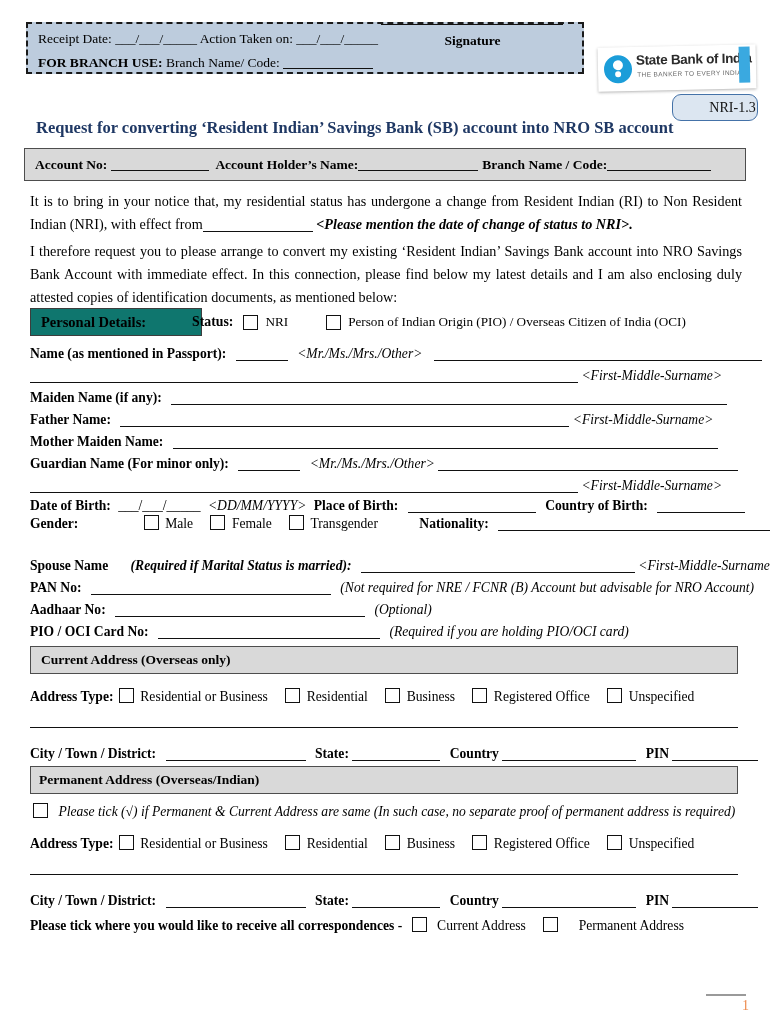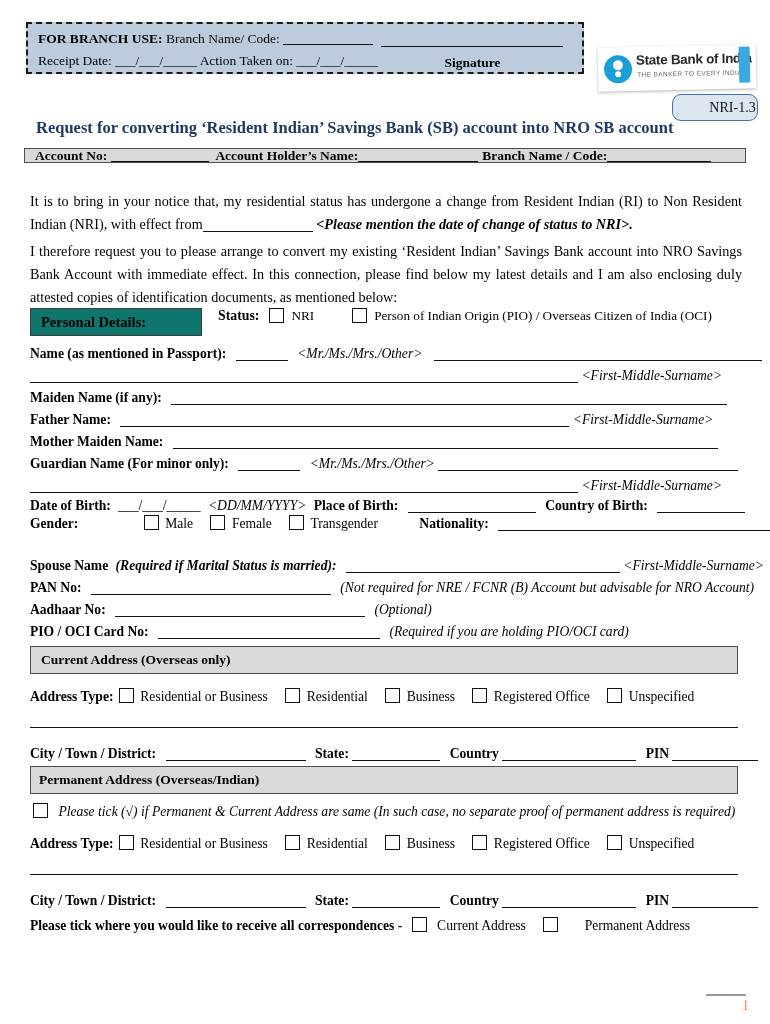--- a/index.html
+++ b/index.html
@@ -75,41 +75,41 @@
     font-size: 16.5px; font-weight: bold; color: #1f3864;
     font-family: "Liberation Serif", serif;
   }
 
   
   .grey-bar {
     background: #d9d9d9; border: 1.5px solid #4d4d4d;
     font-size: 13.5px; font-weight: bold;
     padding: 6px 10px; white-space: nowrap;
   }
-  .acct-bar { position: absolute; left: 24px; top: 126px; width: 722px; height: 15px;
+  .acct-bar { position: absolute; left: 24px; top: 126px; width: 722px; height: 33px;
               display: flex; align-items: center; }
   .acct-bar .ul-b { border-bottom: 1.4px solid #111; }
 
   
   .para {
     position: absolute; left: 30px; width: 712px;
     font-size: 14.2px; line-height: 23px; text-align: justify;
   }
   #p1 { top: 168px; }
   #p2 { top: 218px; }
   .ital { font-style: italic; font-weight: bold; }
 
   
   .pd-bar {
     position: absolute; left: 30px; top: 286px; width: 172px; height: 28px;
     background: #0f766e; border: 1.6px solid #3d3d3d;
     font-size: 14.5px; font-weight: bold; display: flex; align-items: center; padding-left: 10px;
   }
-  .pd-status { position: absolute; left: 218px; top: 286px; width: 540px; height: 28px;
-               display: flex; align-items: flex-start; font-size: 13.2px; white-space: nowrap; }
+  .pd-status { position: absolute; left: 192px; top: 286px; width: 540px; height: 28px;
+               display: flex; align-items: center; font-size: 13.2px; white-space: nowrap; }
   .pd-status b { font-size: 13.8px; }
 
   .sect-bar {
     position: absolute; left: 30px; width: 708px; height: 28px;
     background: #d9d9d9; border: 1.5px solid #4d4d4d;
     font-size: 13.5px; font-weight: bold; display: flex; align-items: center; padding-left: 10px;
   }
   #cur-addr-bar { top: 624px; }
   #perm-addr-bar { top: 744px; padding-left: 8px; }
 
@@ -136,35 +136,35 @@
   .foot-rule { position: absolute; left: 706px; top: 972px; width: 40px; border-top: 2px solid #9a9a9a; }
   .foot-num { position: absolute; left: 742px; top: 976px; font-size: 14px; color: #ed8b4e; }
 </style>
 </head>
 <body>
 
 <div class="page">
 
   <div class="branch-row">
     <div class="branch-box">
-      <div class="branch-line">
-        <b>FOR BRANCH USE:</b>
-        <span>Branch Name/ Code:</span>
-        <span class="ul-b" style="width:90px"></span>
-      </div>
       <div class="branch-line">
         <span>Receipt Date:</span>
         <span>___/___/_____</span>
         <span>Action Taken on:</span>
         <span>___/___/_____</span>
         <span class="sig-wrap">
           <span class="sig-rule"></span>
           <span class="sig-text">Signature</span>
         </span>
       </div>
+      <div class="branch-line">
+        <b>FOR BRANCH USE:</b>
+        <span>Branch Name/ Code:</span>
+        <span class="ul-b" style="width:90px"></span>
+      </div>
     </div>
   </div>
 
   <div class="logo-wrap">
     <div class="logo-circle"></div>
     <div class="logo-text">State Bank of India</div>
     <div class="logo-tag">THE BANKER TO EVERY INDIAN</div>
     <div class="logo-bar"></div>
   </div>
   <div class="nri-badge">NRI-1.3</div>
@@ -251,21 +251,21 @@
     <span>Female</span>
     <span class="cb cb-lg" style="margin-left:14px"></span>
     <span>Transgender</span>
     <span class="lbl" style="margin-left:38px">Nationality:</span>
     <span class="fill" style="width:272px;margin-left:6px"></span>
   </div>
 
 
   <div class="row" style="top:534px">
     <span class="lbl">Spouse Name</span>
-    <span class="hint-b" style="margin-left:4px">(Required if Marital Status is married):</span>
+    <span class="hint-b" style="margin-left:19px">(Required if Marital Status is married):</span>
     <span class="fill" style="width:274px;margin-left:6px"></span>
     <span class="hint">&lt;First-Middle-Surname&gt;</span>
   </div>
 
   <div class="row" style="top:556px">
     <span class="lbl">PAN No:</span>
     <span class="fill" style="width:240px;margin:0 6px"></span>
     <span class="hint">(Not required for NRE / FCNR (B) Account but advisable for NRO Account)</span>
   </div>
 
@@ -342,19 +342,19 @@
     <span class="fill" style="width:134px;margin-right:6px"></span>
     <span class="lbl">PIN</span>
     <span class="fill" style="width:86px"></span>
   </div>
 
   <div class="row" style="top:894px">
     <span class="lbl">Please tick where you would like to receive all correspondences -</span>
     <span class="cb cb-lg" style="margin-left:6px"></span>
     <span style="margin-left:4px">Current Address</span>
     <span class="cb cb-lg" style="margin-left:14px"></span>
-    <span style="margin-left:20px">Permanent Address</span>
+    <span style="margin-left:14px">Permanent Address</span>
   </div>
 
   <div class="foot-rule"></div>
   <div class="foot-num">1</div>
 
 </div>
 
 </body></html>

